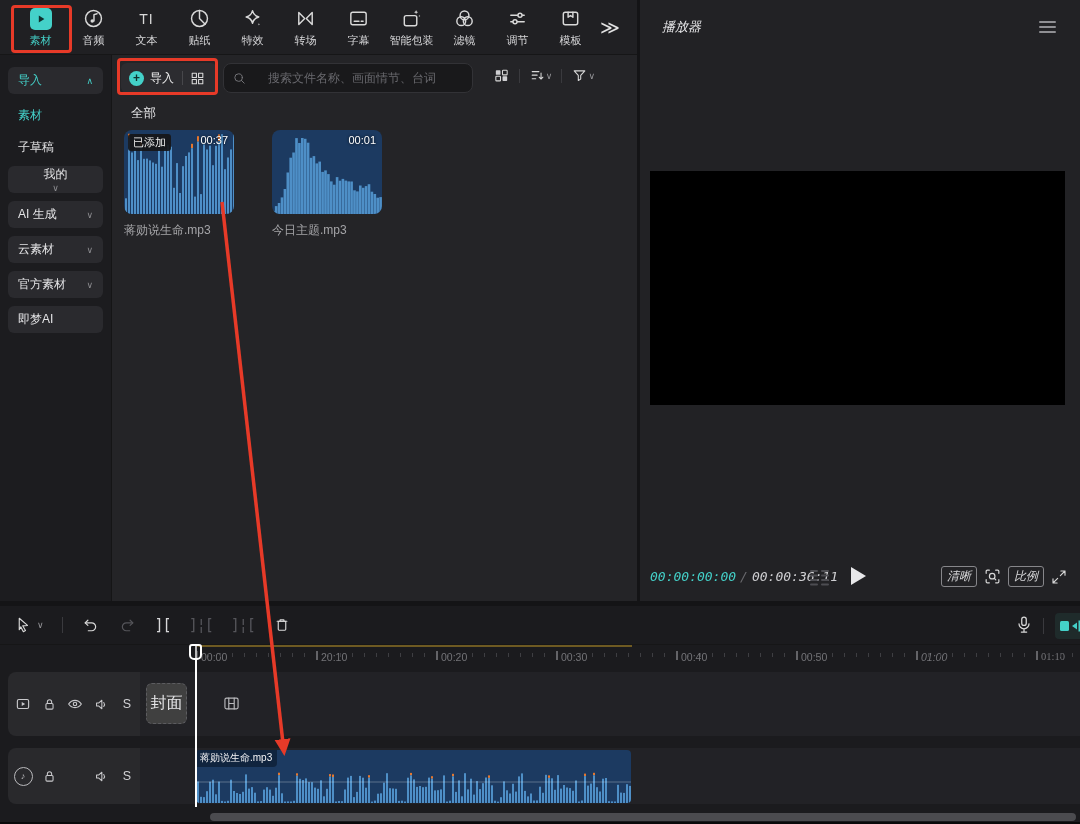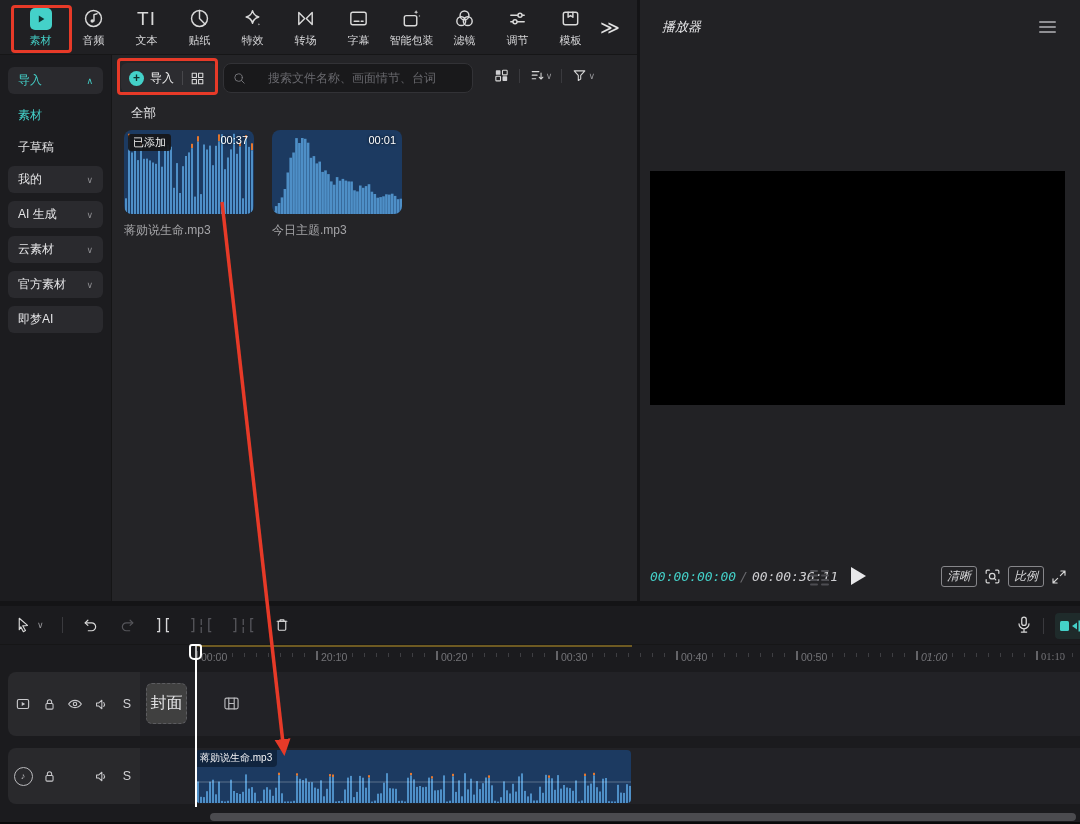--- a/index.html
+++ b/index.html
@@ -11,21 +11,21 @@
 
   
   .left-region { position:absolute; left:0; top:0; width:637px; height:601px; background:#242427; }
   .top-toolbar { position:absolute; left:0; top:0; width:637px; height:55px; background:#202023;
                  border-bottom:1px solid #161617; display:flex; align-items:center; padding-left:14px; }
   .tb-item { width:53px; display:flex; flex-direction:column; align-items:center; gap:2px; cursor:pointer; }
   .tb-item .ticon { height:24px; display:flex; align-items:center; justify-content:center; }
   .tb-label { font-size:11px; color:#d6d6d8; white-space:nowrap; }
   .tb-item.active .tb-label { color:var(--accent); }
   .mat-badge { width:22px; height:22px; background:var(--accent); border-radius:5px; display:flex; align-items:center; justify-content:center; }
-  .txt-ti { font-size:19px; letter-spacing:1px; color:#d9d9d9; }
+  .txt-ti { font-size:14px; letter-spacing:1px; color:#d9d9d9; }
   .tb-expand { margin-left:3px; font-size:19px; color:#e2e2e2; cursor:pointer; }
 
   .sidebar { position:absolute; left:0; top:55px; width:112px; height:546px; background:#1c1c1f;
              border-right:1px solid #151516; padding:12px 8px 0 8px; }
   .sb-box { background:#2a2a2e; border-radius:6px; height:27px; display:flex; align-items:center;
             justify-content:space-between; padding:0 10px; margin-bottom:8px; font-size:12px; color:#e4e4e6; cursor:pointer; }
   .sb-box.import-root { color:var(--accent); }
   .sb-chev { font-size:9px; color:#8e8e92; }
   .sb-box.import-root .sb-chev { color:var(--accent); }
   .sb-plain { height:26px; display:flex; align-items:center; padding:0 10px; font-size:12px; margin-bottom:6px; color:#e0e0e2; cursor:pointer; }
@@ -40,21 +40,21 @@
   .search-box { position:absolute; left:110px; top:8px; width:250px; height:30px; background:#19191b;
                 border:1px solid #323236; border-radius:8px; display:flex; align-items:center; padding:0 8px; gap:21px; }
   .search-box input { background:transparent; border:none; outline:none; color:#c9c9cc; font-size:12px; width:200px;
                       font-family:"Liberation Sans","DejaVu Sans",sans-serif; }
   .search-box input::placeholder { color:#68686d; }
   .view-icons { position:absolute; right:42px; top:12px; display:flex; align-items:center; gap:9px; }
   .vi-div { width:1px; height:14px; background:#3a3a3e; }
   .chev-sm { font-size:9px; color:#97979b; }
   .all-label { position:absolute; left:18px; top:50px; font-size:12.5px; color:#e8e8ea; }
   .clip { position:absolute; top:75px; width:130px; cursor:pointer; }
-  .thumb { position:relative; width:130px; height:84px; background:var(--navy); border-radius:8px; overflow:hidden; }
+  .thumb { position:relative; width:110px; height:84px; background:var(--navy); border-radius:8px; overflow:hidden; }
   .clip-dur { position:absolute; top:4px; right:6px; font-size:11px; color:#fff; text-shadow:0 0 3px rgba(0,0,0,.9); }
   .clip-badge { position:absolute; top:4px; left:4px; font-size:11px; color:#f0f0f0; background:rgba(22,22,24,.92);
                 border-radius:3px; padding:1px 5px; }
   .cname { margin-top:8px; font-size:12px; color:#a5a5a8; white-space:nowrap; }
 
   
   .player-panel { position:absolute; left:640px; top:0; width:440px; height:601px; background:#222225;font-style:italic; }
   .player-title { position:absolute; left:22px; top:18px; font-size:13px; color:#eaeaec; }
   .hamburger { position:absolute; right:24px; top:21px; width:17px; cursor:pointer; }
   .hamburger div { height:1.7px; background:#8f8f93; margin-bottom:3.4px; border-radius:1px; }
@@ -233,21 +233,21 @@
         </div>
         <div class="tb-expand">≫</div>
       </div>
     <div class="sidebar" id="sidebar">
         <div class="sb-box import-root">
           <span>导入</span>
           <span class="sb-chev">∧</span>
         </div>
         <div class="sb-plain selected">素材</div>
         <div class="sb-plain">子草稿</div>
-        <div class="sb-box" style="margin-top: 0;">
+        <div class="sb-box" style="margin-top: 0; flex-direction: column;">
           <span>我的</span>
           <span class="sb-chev">∨</span>
         </div>
         <div class="sb-box">
           <span>AI 生成</span>
           <span class="sb-chev">∨</span>
         </div>
         <div class="sb-box">
           <span>云素材</span>
           <span class="sb-chev">∨</span>

